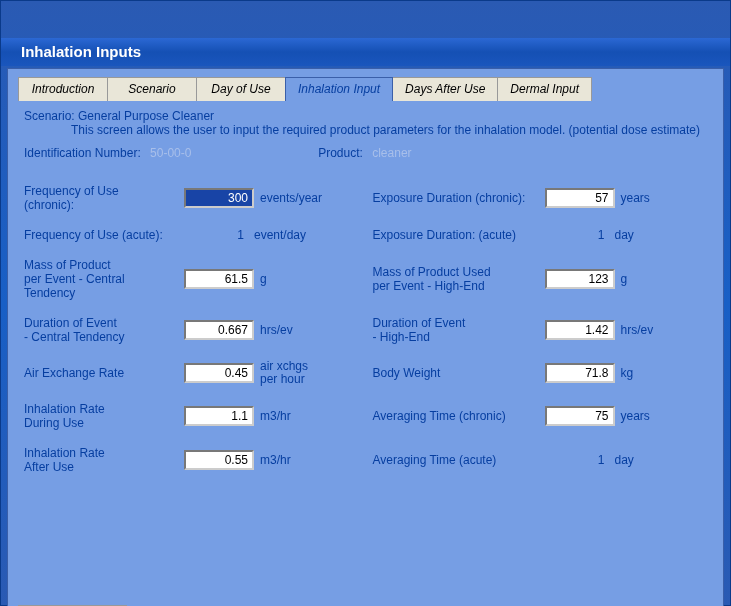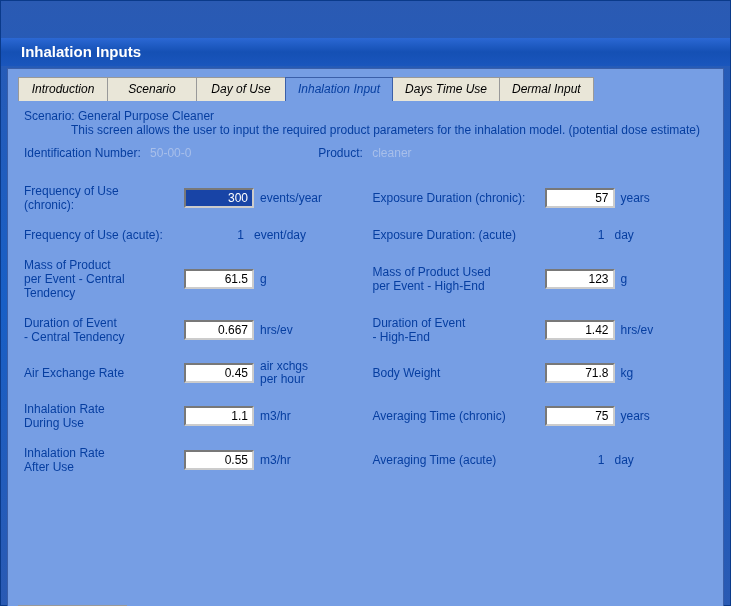--- a/index.html
+++ b/index.html
@@ -158,21 +158,21 @@
   <div class="title-bar">
     <span>Inhalation Inputs</span>
   </div>
 
   <div class="content-area">
     <div class="tabs">
       <div class="tab">Introduction</div>
       <div class="tab">Scenario</div>
       <div class="tab">Day of Use</div>
       <div class="tab active">Inhalation Input</div>
-      <div class="tab">Days Time Use</div>
+      <div class="tab">Days After Use</div>
       <div class="tab">Dermal Input</div>
     </div>
 
     <div class="form-body">
       <div class="scenario-line">Scenario: General Purpose Cleaner</div>
       <div class="help-text">This screen allows the user to input the required product parameters for the inhalation model. (potential dose estimate)</div>
 
       <div class="ident-row">
         <span>Identification Number:</span>
         <span class="muted">50-00-0</span>

